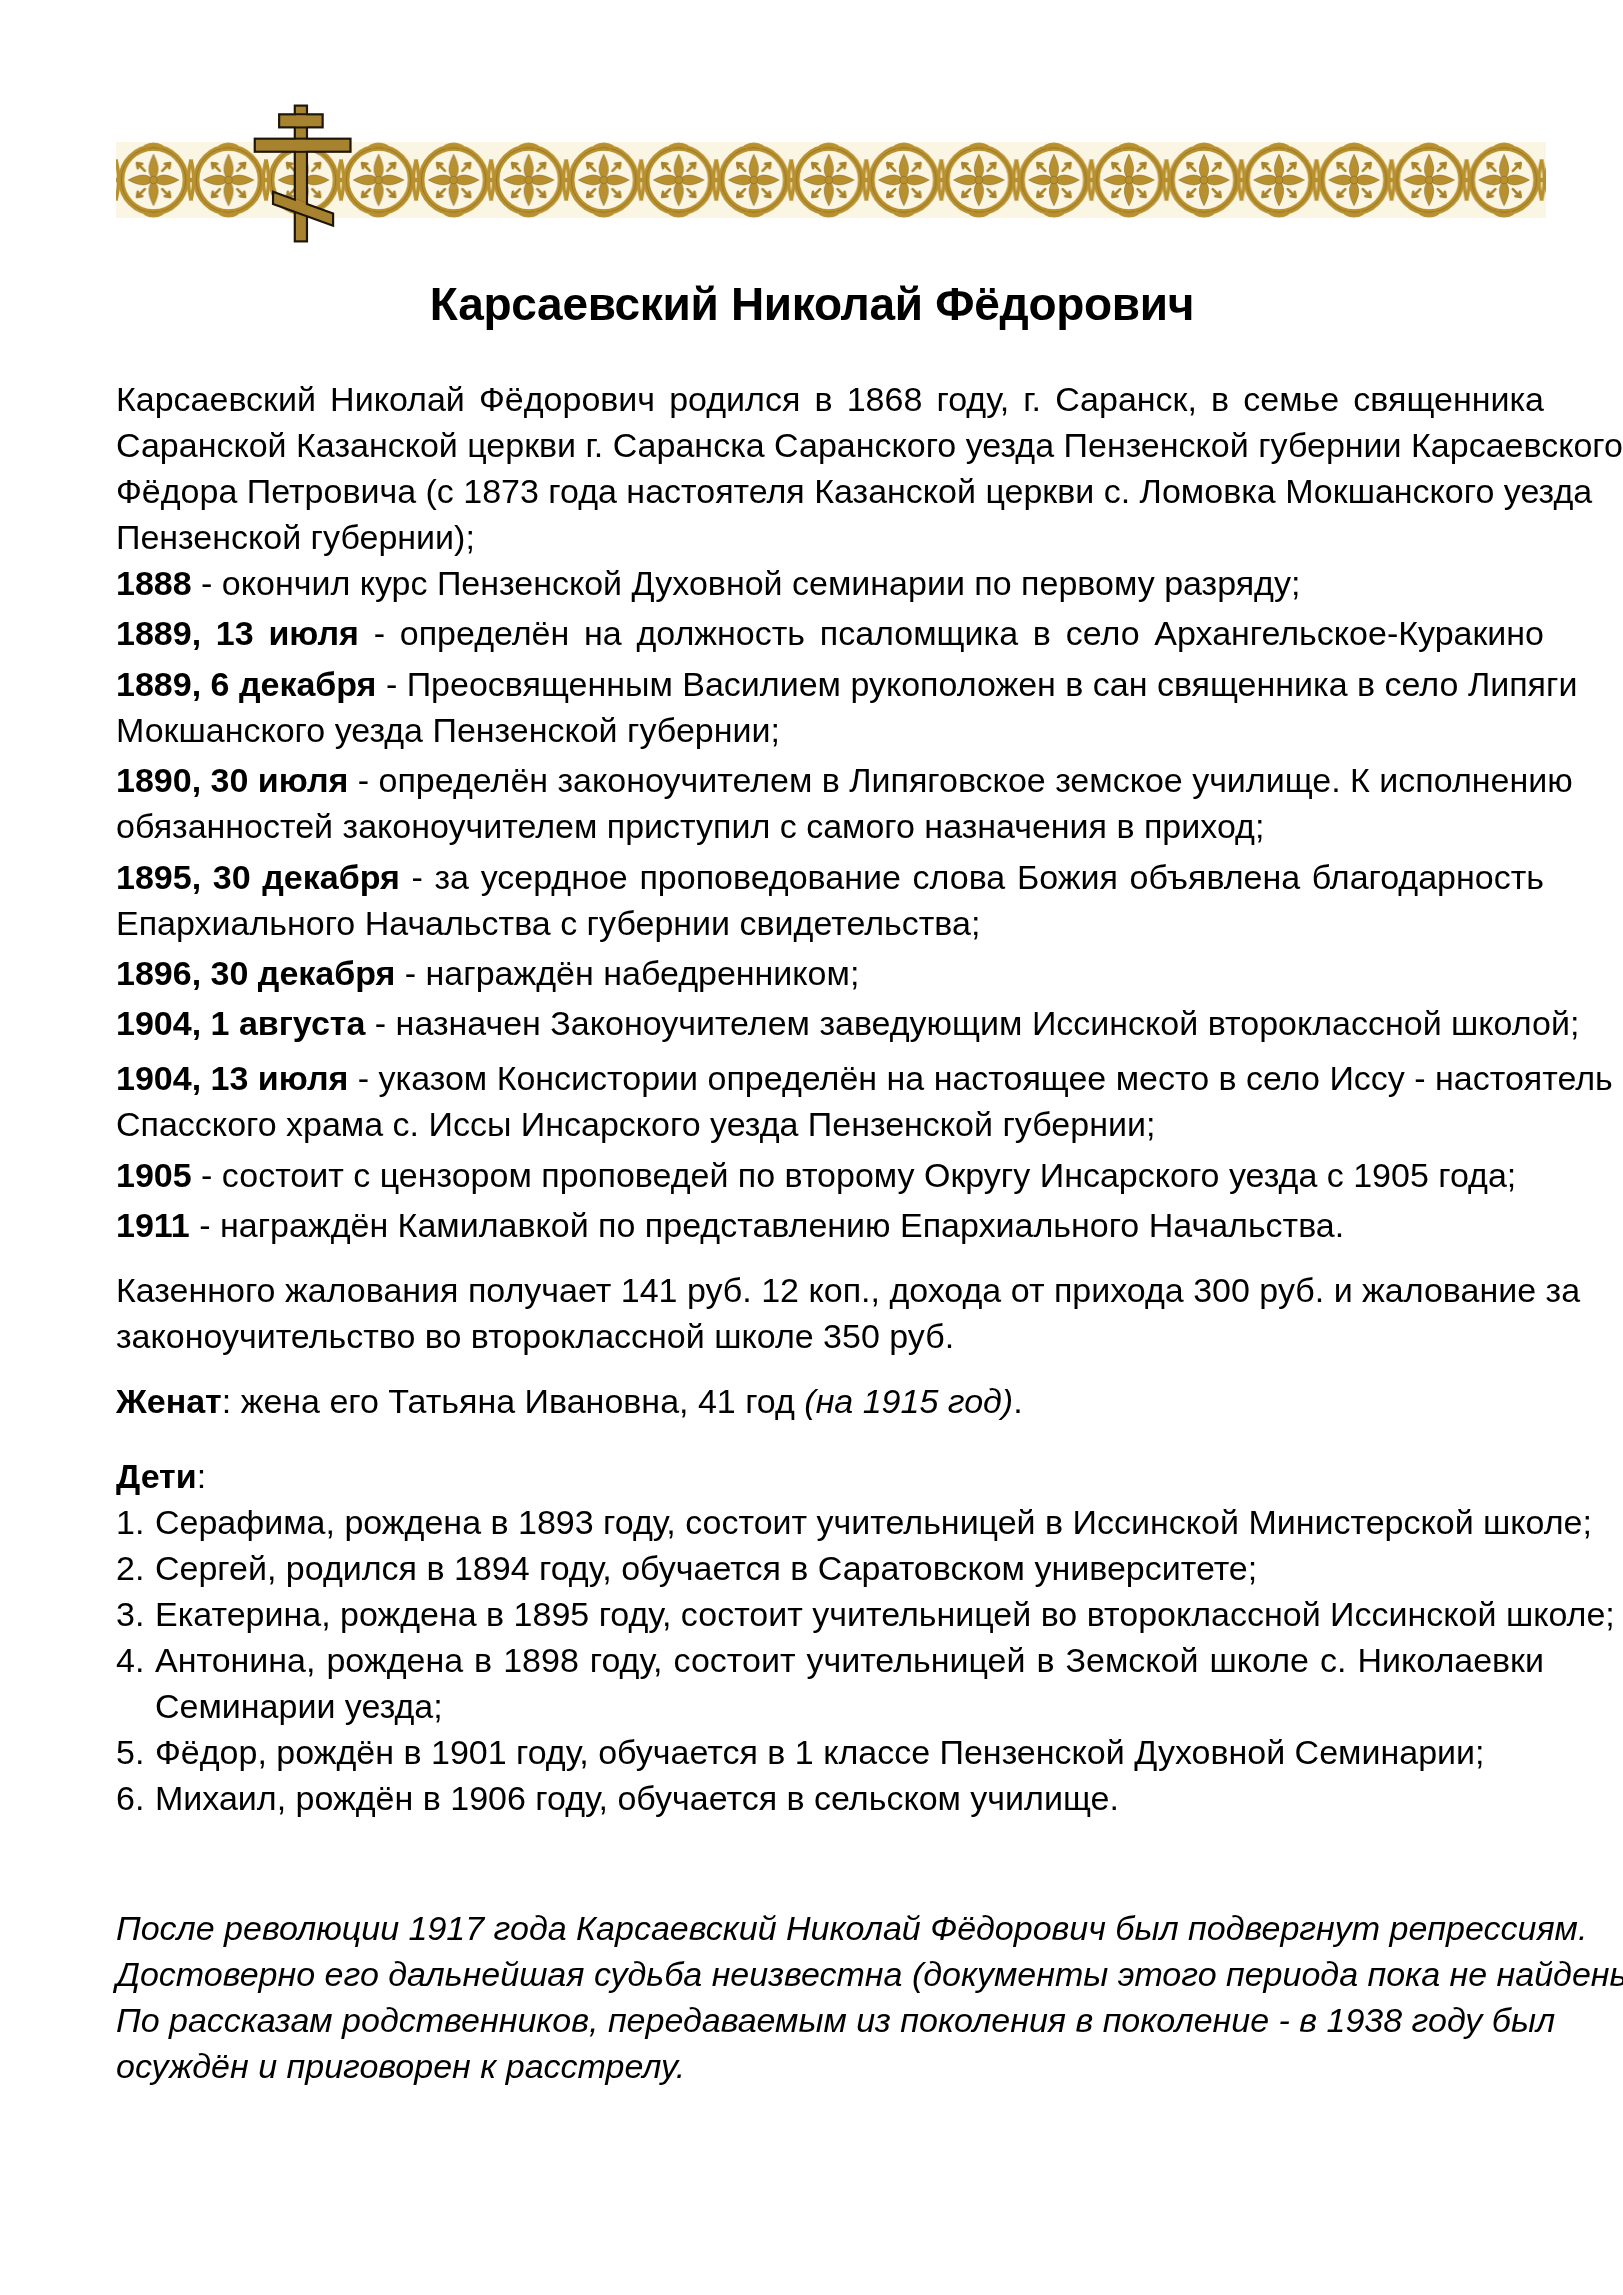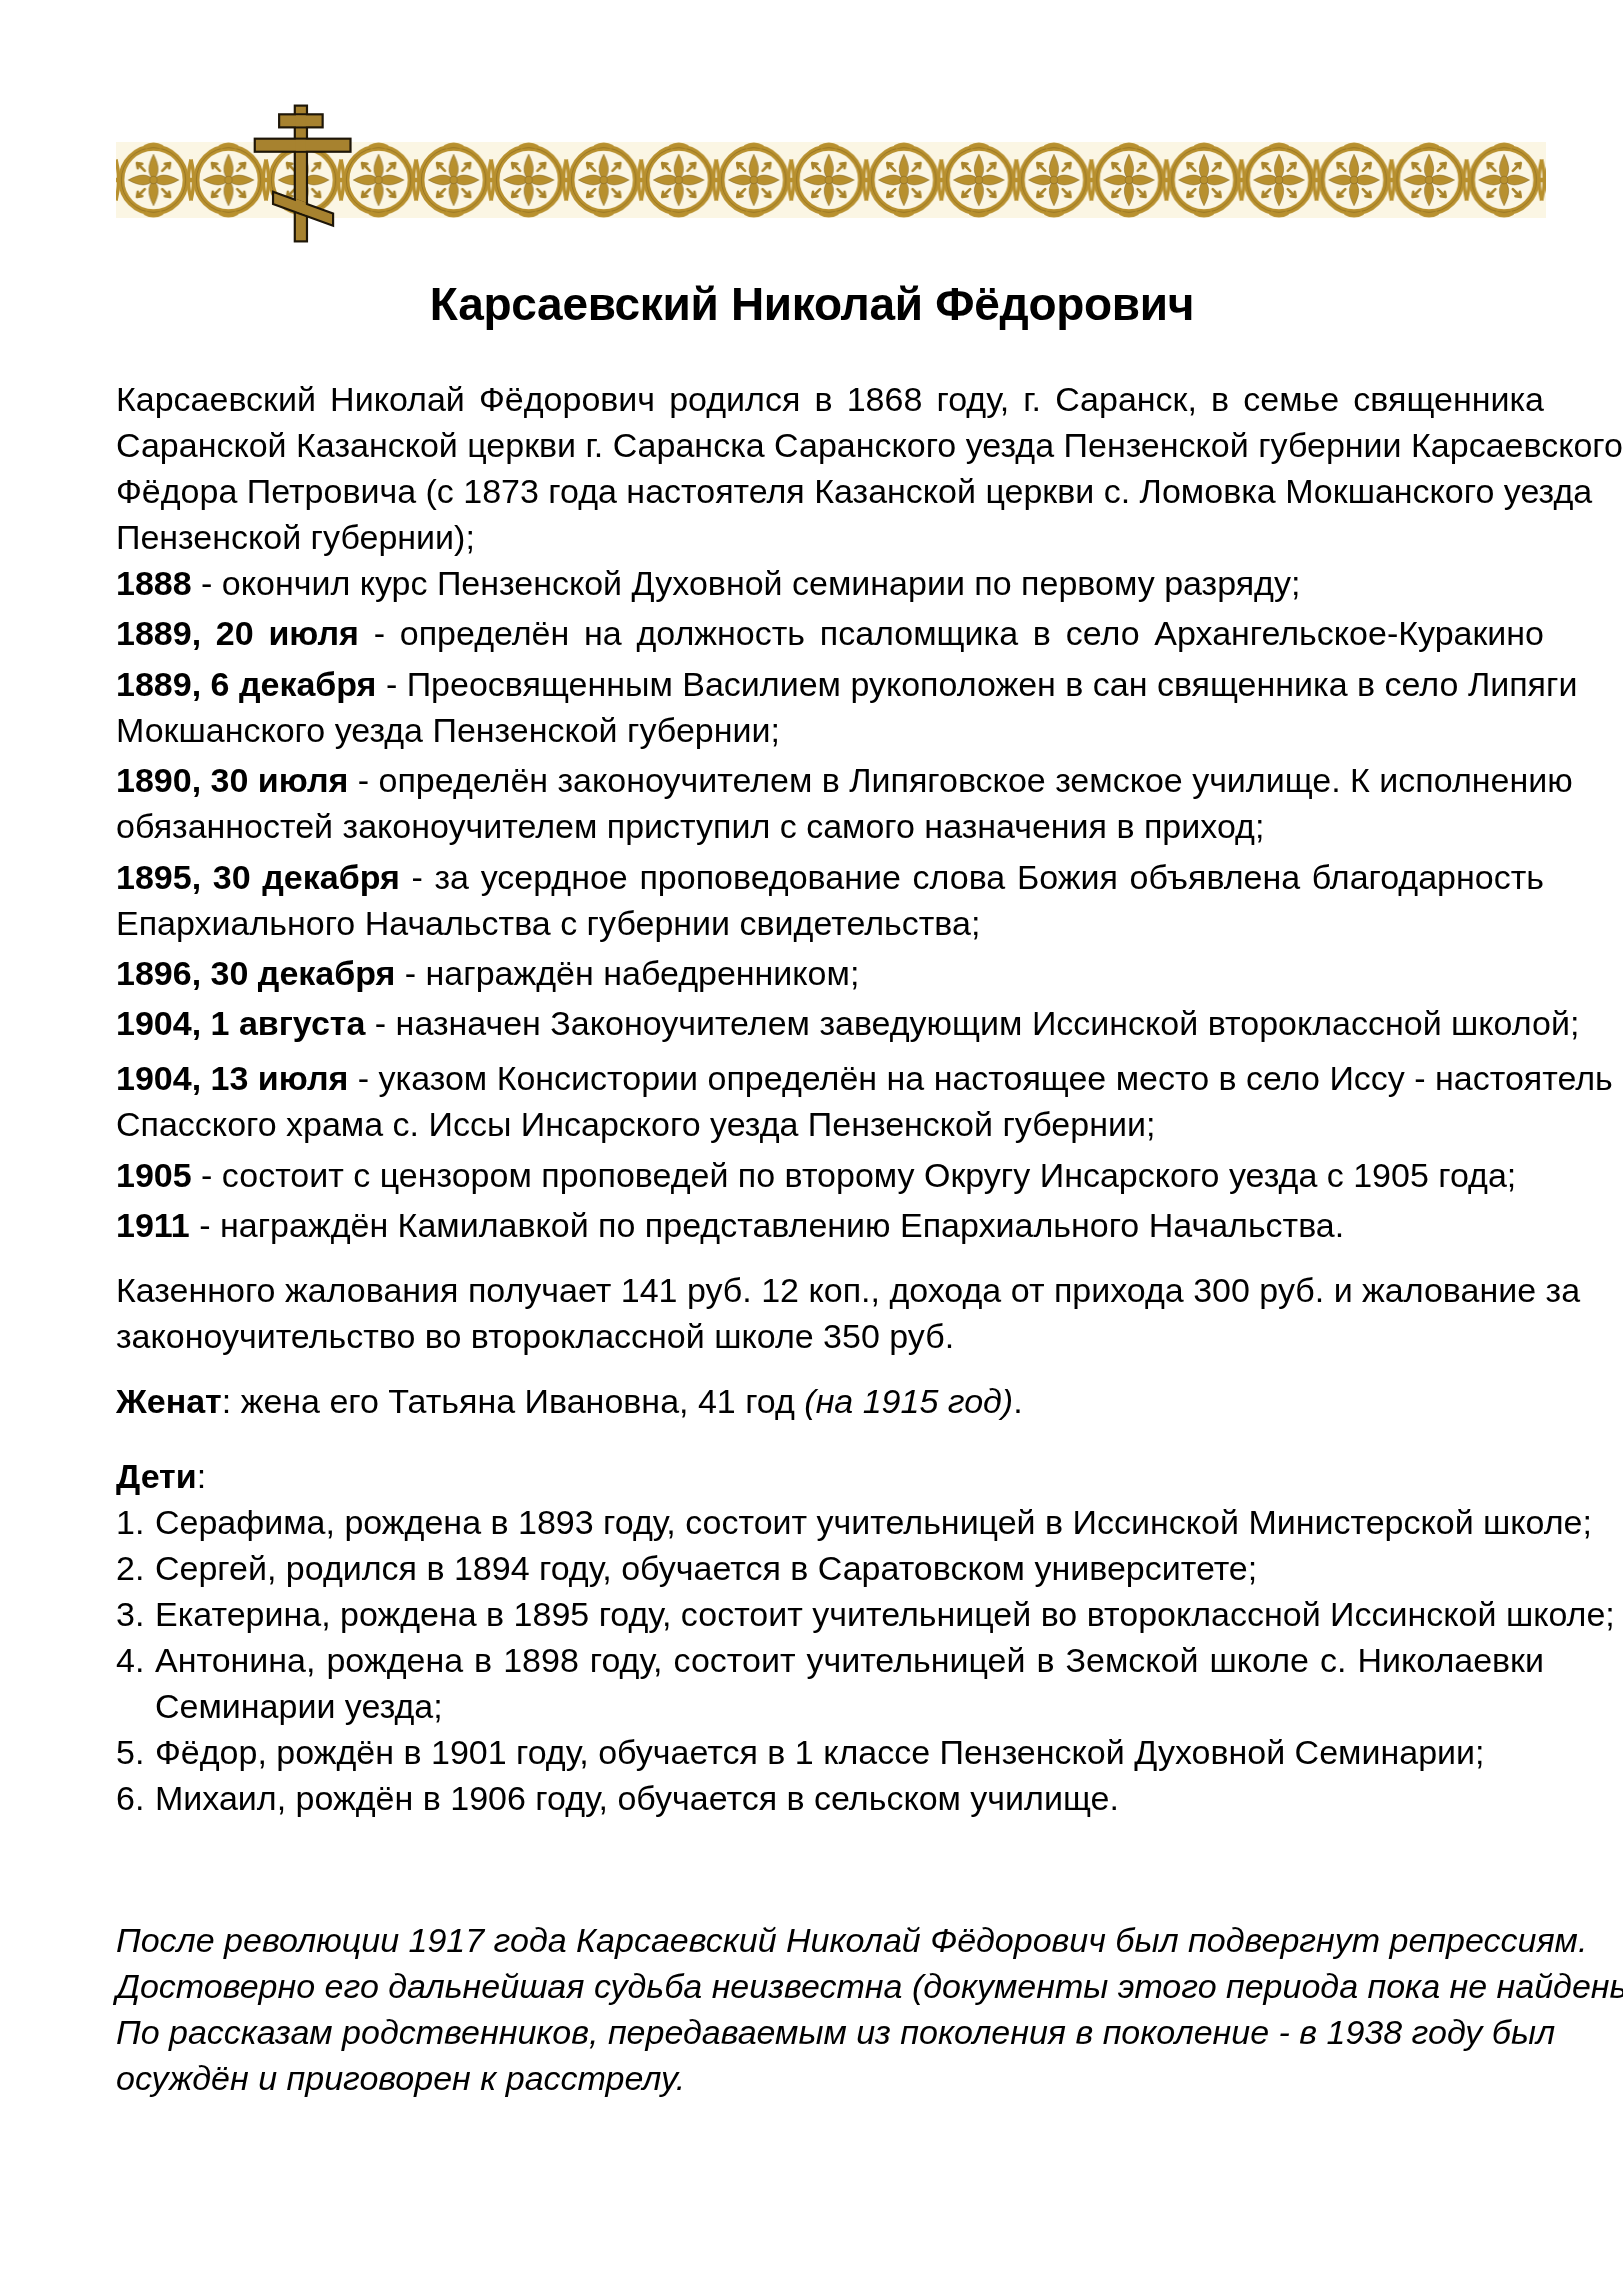--- a/index.html
+++ b/index.html
@@ -13,21 +13,21 @@
   .cross { position: absolute; left: 251px; top: 103px; width: 105px; height: 141px; }
 
   .title { position: absolute; left: 0; top: 277px; width: 1624px; text-align: center;
            font-weight: bold; font-size: 46px; letter-spacing: -0.3px; }
 
   .col { position: absolute; left: 116px; width: 1428px; font-size: 34px; }
   .ln { display: block; height: 46px; line-height: 46px; white-space: nowrap;
         text-align: justify; text-align-last: justify; transform-origin: left center; }
   .ln.last { text-align-last: left; }
   b { font-weight: bold; }
-  .it { font-style: italic; margin-top: 12px; }
+  .it { font-style: italic; }
   .gap-s { height: 4.4px; }
   .gap-m { height: 19px; }
   .gap-l { height: 29px; }
   .gap-xl { height: 84px; }
 
   .li { position: relative; padding-left: 39px; }
   .li .num { position: absolute; left: 0; top: 0; }
   .li .ln { }
 </style>
 </head>
@@ -88,21 +88,21 @@
   <span class="ln" style="">Саранской Казанской церкви г. Саранска Саранского уезда Пензенской губернии Карсаевского</span>
   <span class="ln" style="">Фёдора Петровича (с 1873 года настоятеля Казанской церкви с. Ломовка Мокшанского уезда</span>
   <span class="ln last" style="">Пензенской губернии);</span>
 
   <div>
     <div>
       <span class="ln last" style=""><b>1888</b><span> - окончил курс Пензенской Духовной семинарии по первому разряду;</span></span>
     </div>
     <div class="gap-s"></div>
     <div>
-      <span class="ln" style=""><b>1889, 20 июля</b><span> - определён на должность псаломщика в село Архангельское-Куракино</span></span>
+      <span class="ln" style=""><b>1889, 13 июля</b><span> - определён на должность псаломщика в село Архангельское-Куракино</span></span>
     </div>
     <div class="gap-s"></div>
     <div>
       <span class="ln" style=""><b>1889, 6 декабря</b><span> - Преосвященным Василием рукоположен в сан священника в село Липяги</span></span>
       <span class="ln last" style="">Мокшанского уезда Пензенской губернии;</span>
     </div>
     <div class="gap-s"></div>
     <div>
       <span class="ln" style=""><b>1890, 30 июля</b><span> - определён законоучителем в Липяговское земское училище. К исполнению</span></span>
       <span class="ln last" style="">обязанностей законоучителем приступил с самого назначения в приход;</span>

